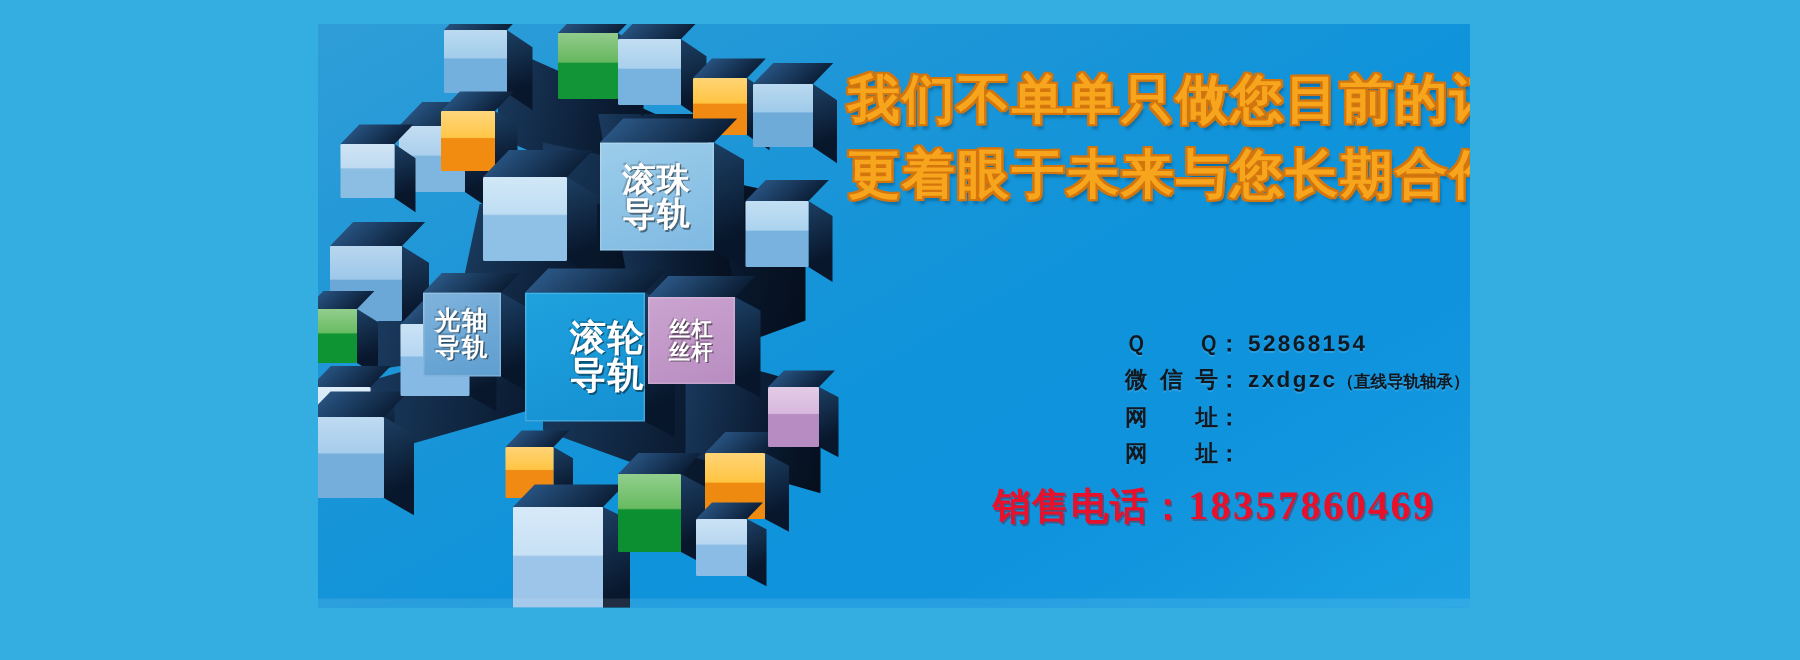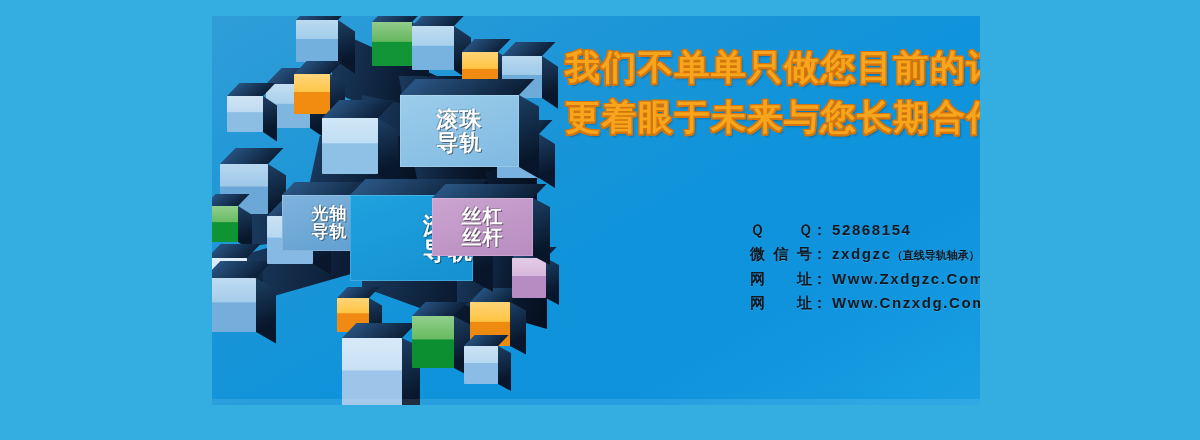--- a/index.html
+++ b/index.html
@@ -42,21 +42,21 @@
     position:absolute;left:0;bottom:100%;width:100%;
     background:linear-gradient(100deg,#27527f,#0c1f38);
     transform-origin:0 100%;
   }
   .beam{
     position:absolute;
     background:linear-gradient(100deg,#1a3a5e 0%,#0a1a30 60%,#050e1c 100%);
   }
 
   
-  .labelcube{position:absolute;padding-left:43px;}
+  .labelcube{position:absolute;}
   .labelcube .lface{
     position:absolute;left:0;top:0;width:100%;height:100%;
     display:flex;flex-direction:column;align-items:center;justify-content:center;
     color:#fff;font-weight:bold;line-height:1.06;
     text-shadow:1px 1px 0 rgba(0,0,0,.45),-1px -1px 0 rgba(0,0,0,.18);
     letter-spacing:1px;
     box-shadow:inset 0 0 0 1px rgba(255,255,255,.18);
   }
   .labelcube .lside{
     position:absolute;left:100%;top:0;height:100%;
@@ -271,21 +271,21 @@
         <div class="ltop" style="height:16px;transform:skewX(-44deg);"></div>
         <div class="lface" style="background:linear-gradient(160deg,#1fa2de,#1590d2);font-size:24px;align-items:flex-end;">
           <span>滚轮</span>
           <span>导轨</span>
         </div>
       </div>
 
       <div class="labelcube" style="left:220px;top:182px;width:58px;height:58px;">
         <div class="lside" style="width:17px;transform:skewY(28deg);"></div>
         <div class="ltop" style="height:14px;transform:skewX(-44deg);"></div>
-        <div class="lface" style="background:linear-gradient(160deg,#cba4d0,#b88cc0);font-size:20px;">
+        <div class="lface" style="background:linear-gradient(160deg,#cba4d0,#b88cc0);font-size:14px;">
           <span>丝杠</span>
           <span>丝杆</span>
         </div>
       </div>
 
     </div>
 
     <div class="headline">
       <div>我们不单单只做您目前的订单</div>
       <div>更着眼于未来与您长期合作</div>
@@ -300,24 +300,25 @@
       </div>
       <div class="crow">
         <span class="clabel">微信号</span>
         <span class="ccolon">：</span>
         <span class="cval">zxdgzc</span>
         <span class="cnote">（直线导轨轴承）</span>
       </div>
       <div class="crow">
         <span class="clabel">网　址</span>
         <span class="ccolon">：</span>
-        <span class="cval">Www.Zxdgzc.Com</span>
       </div>
       <div class="crow">
         <span class="clabel">网　址</span>
         <span class="ccolon">：</span>
-        <span class="cval">Www.Cnzxdg.Com</span>
       </div>
     </div>
 
+    <div class="phone">
+      <span class="plabel">销售电话：</span><span class="pnum">18357860469</span>
+    </div>
 
   </div>
 </div>
 
 </body></html>

